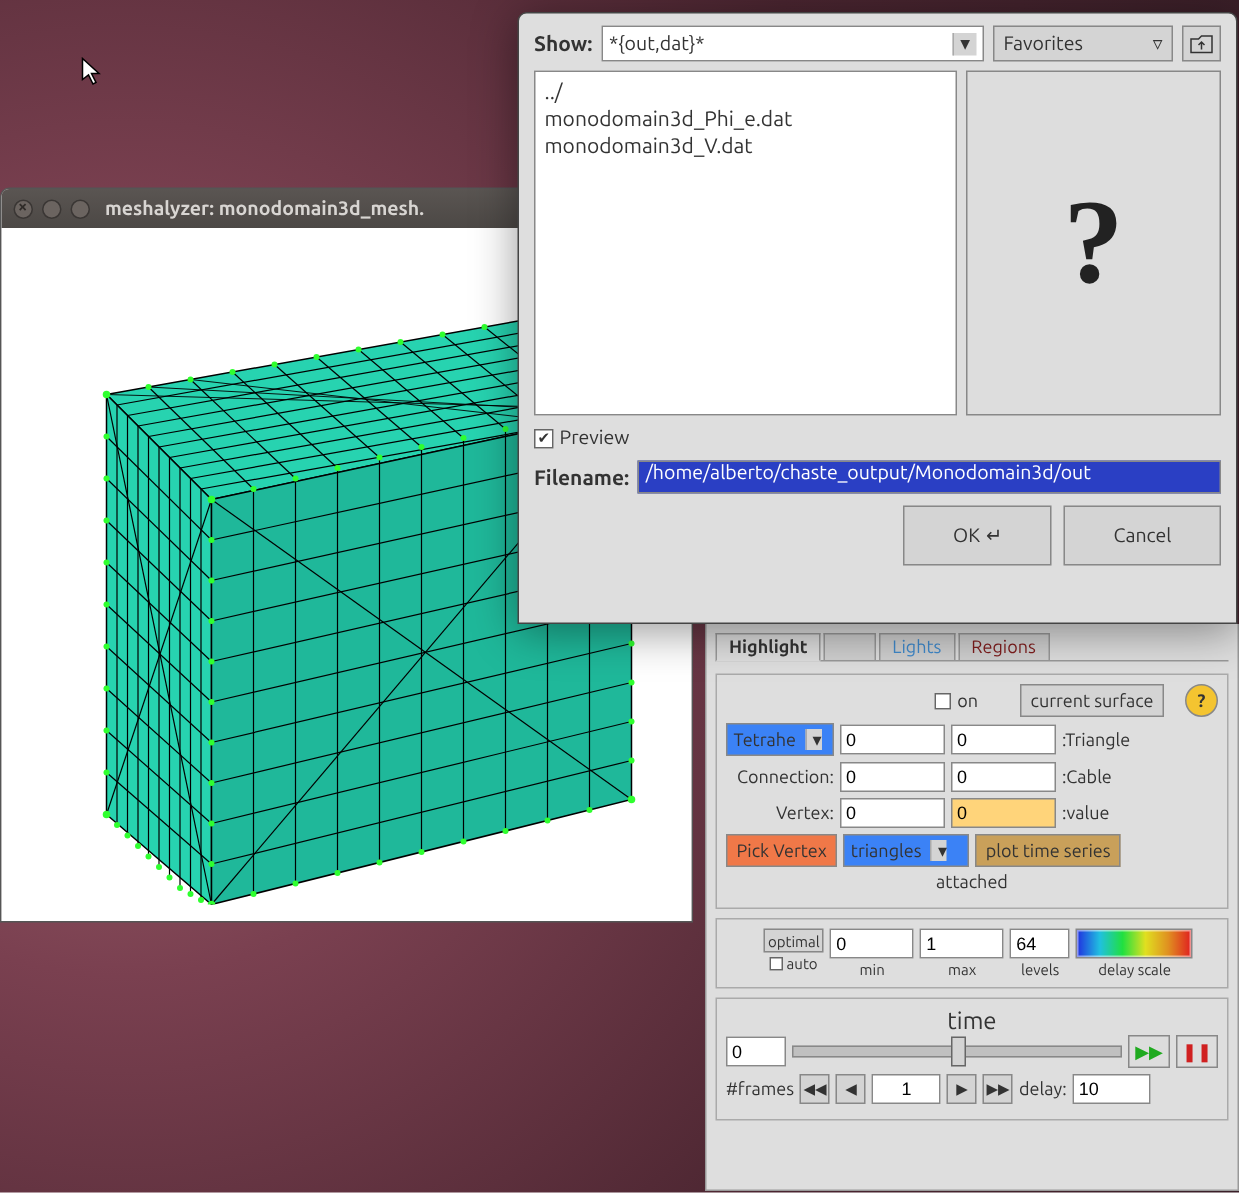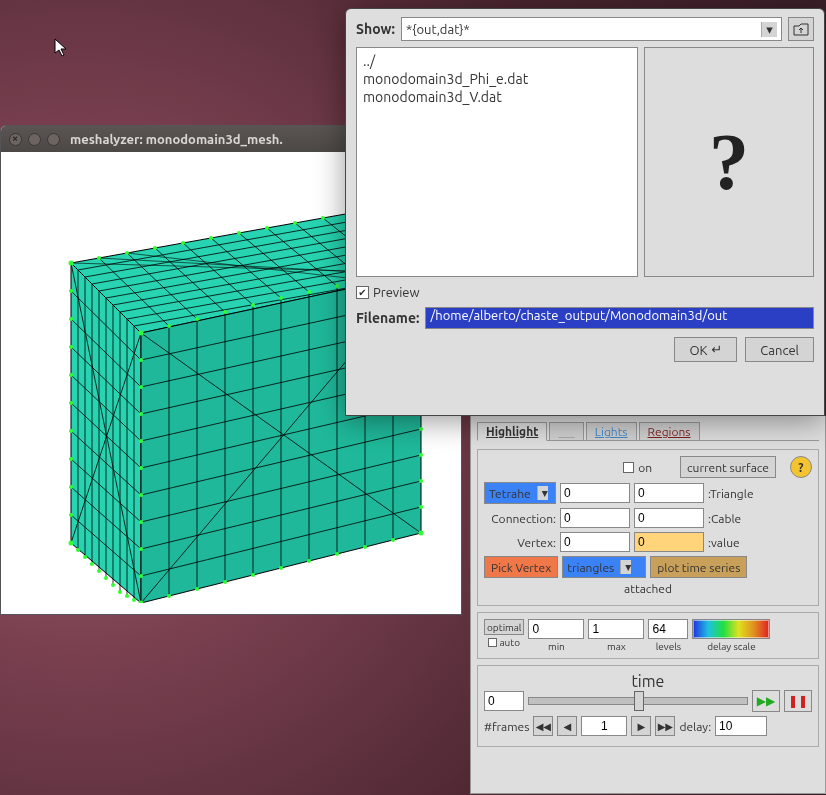--- a/index.html
+++ b/index.html
@@ -76,30 +76,30 @@
     flex:1; background:#fff; border:1px solid #888; padding:4px 6px;
     font-size:14px; line-height:18px;
   }
   .file-list div { cursor:pointer; white-space:nowrap;}
   .preview { width:170px; background:#ddd; border:1px solid #888;
     display:flex;align-items:center;justify-content:center;font-size:80px;font-weight:bold;color:#222;font-family:serif;}
   .chk-row { margin:8px 0; display:flex; align-items:center;gap:4px;}
   .chk{width:13px;height:13px;border:1px solid #666;background:#fff;display:flex;align-items:center;justify-content:center;font-size:10px;}
   .fn-input{flex:1;height:22px;background:#2a3fc4;color:#fff;border:1px solid #888;padding:0 4px;font-size:13px;overflow:hidden;white-space:nowrap;}
   .btn-row{display:flex;justify-content:flex-end;gap:8px;margin-top:8px;}
-  .btn{height:25px;padding:0 14px;background:#d4d4d4;border:1px solid #888;display:flex;align-items:center;font-size:13px;gap:4px;}
+  .btn{height:40px;padding:0 32px;background:#d4d4d4;border:1px solid #888;display:flex;align-items:center;font-size:13px;gap:4px;}
 
   
   .panel {
     position:absolute; top:416px; left:470px; width:356px; height:378px;
     background:#dedede; border:1px solid #999; border-top:none;
     padding:6px 6px 8px 6px; font-size:12px;
   }
   .tabs{display:flex;border-bottom:1px solid #999;margin-bottom:8px;}
-  .tab{padding:2px 8px;font-size:12px;border:1px solid #999;border-bottom:none;margin-right:2px;background:#d0d0d0;text-decoration:underline;}
+  .tab{padding:2px 8px;font-size:12px;border:1px solid #999;border-bottom:none;margin-right:2px;background:#d0d0d0;}
   .tab.h{font-weight:bold;background:#dedede;border-bottom:1px solid #dedede;margin-bottom:-1px;}
   .tab.g{color:#aaa;}
   .tab.l{color:#408acc;}
   .tab.r{color:#7f1d1d;}
   .group{border:1px solid #aaa;padding:6px;margin-bottom:6px;}
   .flexr{display:flex;align-items:center;gap:4px;margin-bottom:4px;}
   .flexr.right{justify-content:flex-end;}
   .smbtn{height:22px;padding:0 6px;background:#d4d4d4;border:1px solid #888;font-size:12px;display:flex;align-items:center;}
   .smbtn.orange{background:#f07848;}
   .smbtn.help{background:#f4c430;border-radius:50%;width:22px;justify-content:center;font-weight:bold;}
@@ -110,21 +110,21 @@
   .sel .ar{border-left:1px solid #aaa;padding-left:4px;background:#d4d4d4;}
   .colourbar{width:78px;height:20px;border:1px solid #888;background:linear-gradient(90deg,#2030e0,#20c0e0,#20e040,#e0e020,#e09020,#e02020);}
   .colourbar-inner{height:100%;box-shadow:inset 0 0 0 1px rgba(255,255,255,.5);}
   .slider{flex:1;height:8px;background:#c0c0c0;border:1px solid #888;position:relative;}
   .thumb{position:absolute;top:-7px;left:48%;width:10px;height:20px;background:#d4d4d4;border:1px solid #666;}
   .nav{width:20px;height:20px;background:#d4d4d4;border:1px solid #888;display:flex;align-items:center;justify-content:center;font-size:10px;}
   .play{width:28px;height:22px;border:1px solid #888;display:flex;align-items:center;justify-content:center;}
   .play.g{color:#1faa1f;font-weight:bold;background:#ddd;}
   .play.p{color:#d02020;background:#ddd;}
   .underlabel{font-size:10px;text-align:center;}
-  .colset{display:flex;gap:4px;align-items:flex-end;}
+  .colset{display:flex;gap:4px;align-items:flex-end;margin-left:25px;}
   .col{display:flex;flex-direction:column;align-items:center;gap:2px;}
 </style>
 </head>
 <body>
 
 <div class="cursor">
 <svg viewBox="0 0 16 20">
       <path d="M1 1 L1 15 L5 12 L8 18 L10 17 L7 11 L12 11 Z" fill="#fff" stroke="#000"></path>
     </svg>
 </div>
@@ -316,20 +316,24 @@
 </div>
 
 <div class="win-dialog">
   <div class="dlg-body">
     <div class="row">
       <span class="lbl">Show:</span>
       <div class="select-box">
         <span>*{out,dat}*</span>
         <span class="select-arrow">▾</span>
       </div>
+      <div class="fav-btn">
+        <span>Favorites</span>
+        <span>▿</span>
+      </div>
       <div class="up-btn">
         <svg width="16" height="14">
             <path d="M1 4 L6 4 L8 2 L15 2 L15 13 L1 13 Z" fill="none" stroke="#333"></path>
             <path d="M8 11 L8 6 M6 8 L8 6 L10 8" fill="none" stroke="#333"></path>
           </svg>
       </div>
     </div>
     <div class="file-area">
       <div class="file-list">
         <div>../</div>

